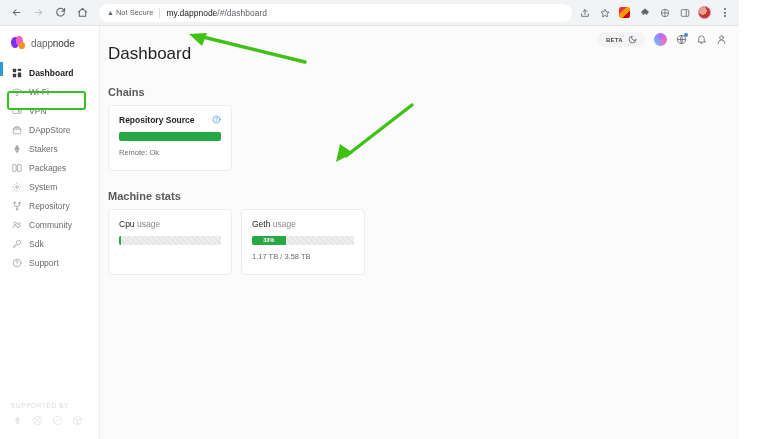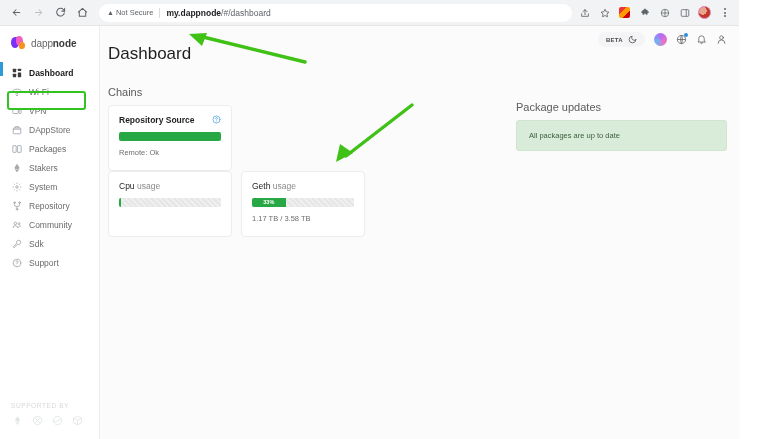--- a/index.html
+++ b/index.html
@@ -30,21 +30,21 @@
     flex: 1; height: 18px; margin-left: 7px; margin-right: 6px;
     background:#fff; border-radius: 9px;
     display:flex; align-items:center; padding: 0 8px;
     font-size: 8.5px; color:#202124;
     max-width: 590px;
   }
   .not-secure { display:flex; align-items:center; gap:2px; color:#5f6368; font-size:7.5px; white-space:nowrap; }
   .warn-tri { font-size: 7px; color:#5f6368; }
   .omnibox-divider { width:1px; height:10px; background:#dadce0; margin: 0 6px; }
   .url { font-size: 8.5px; white-space:nowrap; }
-  .url b { font-weight:700; color:#202124; }
+  .url b { font-weight:400; color:#202124; }
   .url span.path { color:#5f6368; }
   .tb-icons { display:flex; align-items:center; gap:7px; padding-right:2px; }
   .tb-ic { width:13px; height:13px; display:flex; align-items:center; justify-content:center; color:#5f6368; }
   .tb-ic svg { display:block; }
   .ext-colored { width:11px; height:11px; border-radius:2px;
      background: linear-gradient(135deg,#e33 0 33%, #f90 33% 66%, #c00 66%); }
   .avatar-img { width:13px; height:13px; border-radius:50%;
      background: radial-gradient(circle at 35% 35%, #e8a48c 0 38%, #c0392b 39% 100%);
      border:1px solid #d7a; }
   .kebab { display:flex; flex-direction:column; gap:1.5px; align-items:center; }
@@ -61,21 +61,21 @@
   .sb-left-accent { position:absolute; left:0; top:36px; width:3px; height:14px; background:#2e9bd6; }
   .brand { display:flex; align-items:center; gap:5px; padding: 10px 0 10px 11px; }
   .brand-logo { width:15px; height:15px; position:relative; }
   .brand-logo .b1, .brand-logo .b2, .brand-logo .b3 {
     position:absolute; border-radius: 50% 50% 50% 2px;
   }
   .brand-logo .b1 { width:8px; height:11px; left:0; top:1px; background:#7b2ff7; border-radius:50% 20% 50% 50%; }
   .brand-logo .b2 { width:7px; height:10px; left:5px; top:0; background:#f25fc0; border-radius:40% 50% 50% 50%; }
   .brand-logo .b3 { width:6px; height:7px; left:8px; top:6px; background:#f7931a; border-radius:50% 50% 50% 40%; }
   .brand-text { font-size:10px; color:#666; letter-spacing:-0.1px; }
-  .brand-text b { color:#3a3a3a; font-weight:700; }
+  .brand-text b { color:#3a3a3a; font-weight:400; }
 
   .nav { display:flex; flex-direction:column; padding-top:2px; }
   .nav-item {
     display:flex; align-items:center; gap:7px;
     height:19px; padding-left:11px; font-size:8.5px; color:#6b6b6b;
     position:relative;
   }
   .nav-item .ico { width:11px; height:11px; color:#9aa0a6; display:flex; align-items:center; justify-content:center; flex:0 0 11px; }
   .nav-item .ico svg { display:block; }
   .nav-item.active { color:#1b1b1b; font-weight:700; }
@@ -91,21 +91,21 @@
   .supported-row { display:flex; align-items:center; gap:7px; color:#e3e6e8; }
   .supported-row .sp { width:13px; height:13px; display:flex; align-items:center; justify-content:center; }
 
   
   .main { flex:1; padding: 18px 0 0 0; position:relative; overflow:hidden; }
   .main-inner { padding-left: 8px; padding-right: 12px; display:flex; }
   .col-left { flex: 0 0 400px; }
   .col-right { flex:1; padding-left: 8px; }
 
   h1.page-title { font-size:17px; font-weight:400; color:#1f1f1f; padding-left:0; margin-bottom: 22px; }
-  h2.section { font-size:11px; font-weight:400; color:#5b5b5b; margin-bottom:7px; }
+  h2.section { font-size:11px; font-weight:700; color:#5b5b5b; margin-bottom:7px; }
 
   .cards { display:flex; gap:26px; }
   .card {
     background:#fff; border:1px solid #ededed; border-radius:4px;
     padding: 9px 10px 11px 10px;
   }
   .card-title-row { display:flex; align-items:flex-start; justify-content:space-between; }
   .card-title { font-size:8.5px; font-weight:700; color:#1f1f1f; }
   .help-ic { color:#4aa3e0; width:9px; height:9px; }
   .help-ic svg { display:block; }
@@ -280,35 +280,35 @@
             <svg width="10" height="10" viewBox="0 0 24 24" fill="none" stroke="currentColor" stroke-width="1.9">
                 <rect x="3" y="7" width="18" height="14" rx="2"></rect>
                 <path d="M3 10h18"></path>
                 <path d="M8 7V4h8v3"></path>
               </svg>
           </span>
           <span>DAppStore</span>
         </div>
         <div class="nav-item">
           <span class="ico">
+            <svg width="10" height="10" viewBox="0 0 24 24" fill="currentColor">
+                <path d="M12 2 5.5 12 12 16l6.5-4z" opacity=".9"></path>
+                <path d="M12 17.3 5.5 13.3 12 22l6.5-8.7z"></path>
+              </svg>
+          </span>
+          <span>Stakers</span>
+        </div>
+        <div class="nav-item">
+          <span class="ico">
             <svg width="10" height="10" viewBox="0 0 24 24" fill="none" stroke="currentColor" stroke-width="1.9">
                 <rect x="2" y="4" width="8" height="16" rx="1"></rect>
                 <rect x="13" y="4" width="9" height="16" rx="1"></rect>
               </svg>
           </span>
           <span>Packages</span>
-        </div>
-        <div class="nav-item">
-          <span class="ico">
-            <svg width="10" height="10" viewBox="0 0 24 24" fill="currentColor">
-                <path d="M12 2 5.5 12 12 16l6.5-4z" opacity=".9"></path>
-                <path d="M12 17.3 5.5 13.3 12 22l6.5-8.7z"></path>
-              </svg>
-          </span>
-          <span>Stakers</span>
         </div>
         <div class="nav-item">
           <span class="ico">
             <svg width="10" height="10" viewBox="0 0 24 24" fill="none" stroke="currentColor" stroke-width="1.9">
                 <circle cx="12" cy="12" r="3"></circle>
                 <path d="M12 1.5v3M12 19.5v3M4.2 4.2l2.1 2.1M17.7 17.7l2.1 2.1M1.5 12h3M19.5 12h3M4.2 19.8l2.1-2.1M17.7 6.3l2.1-2.1"></path>
               </svg>
           </span>
           <span>System</span>
         </div>
@@ -440,20 +440,21 @@
                 </span>
               </div>
               <div class="bar">
                 <div class="fill" style="width:100%"></div>
               </div>
               <div class="card-sub">Remote: Ok</div>
             </div>
 
           </div>
 
+          <h2 class="section" style="margin-top:19px;">Machine stats</h2>
           <div class="stats">
 
             <div class="card">
               <div class="stat-title"><b>Cpu</b> <span>usage</span></div>
               <div class="bar striped">
                 <div class="track"></div>
                 <div class="fill" style="width:2%"></div>
               </div>
               <div class="card-sub"></div>
             </div>
@@ -463,27 +464,20 @@
               <div class="stat-title"><b>Geth</b> <span>usage</span></div>
               <div class="bar striped">
                 <div class="track"></div>
                 <div class="fill" style="width:33%">33%</div>
               </div>
               <div class="card-sub">1.17 TB / 3.58 TB</div>
             </div>
           </div>
         </div>
 
-        <div class="col-right">
-          <div style="height:57px"></div>
-          <h2 class="section">Package updates</h2>
-          <div class="alert">
-            <span>All packages are up to date</span>
-          </div>
-        </div>
       </div>
     </div>
 
     <svg class="arrow" id="arrow1" width="125" height="36" viewBox="0 0 125 36">
       <line x1="120" y1="32" x2="14" y2="6" stroke="#3fc215" stroke-width="3.4" stroke-linecap="round"></line>
       <polygon points="4,4 22,3 17,16" fill="#3fc215"></polygon>
     </svg>
     <svg class="arrow" id="arrow2" width="90" height="66" viewBox="0 0 90 66">
       <line x1="84" y1="5" x2="18" y2="56" stroke="#3fc215" stroke-width="3.4" stroke-linecap="round"></line>
       <polygon points="8,62 12,44 25,53" fill="#3fc215"></polygon>

